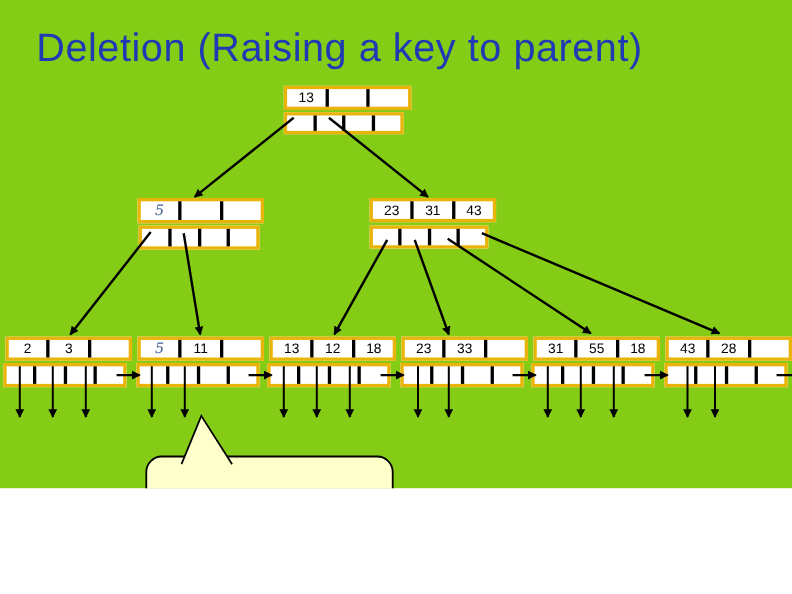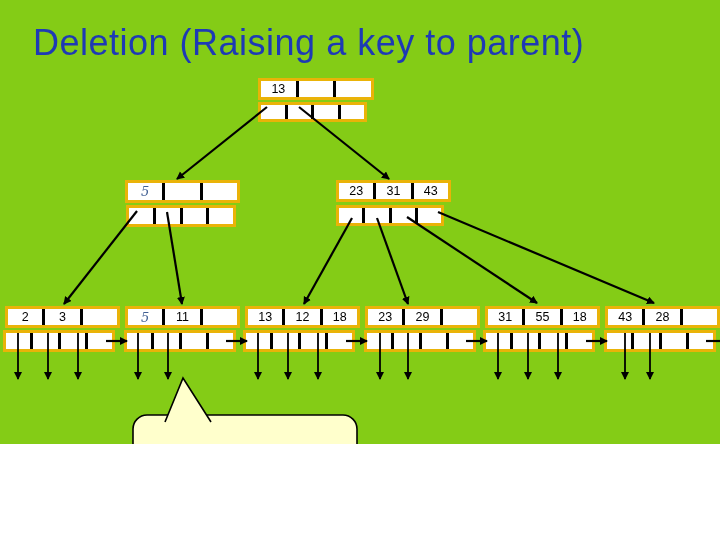--- a/index.html
+++ b/index.html
@@ -164,21 +164,21 @@
       <div class="cell"></div>
     </div>
   </div>
 
   <div class="node" style="left:365px; top:306px;">
     <div class="row" style="left:0; top:0; width:115px; height:22px;">
       <div class="cell">
           <span>23</span>
         </div>
       <div class="cell">
-          <span>29</span>
+          <span>33</span>
         </div>
       <div class="cell">
           <span></span>
         </div>
     </div>
     <div class="row" style="left:-1px; top:24px; width:112px; height:22px;">
       <div class="cell"></div>
       <div class="cell"></div>
       <div class="cell"></div>
       <div class="cell"></div>

